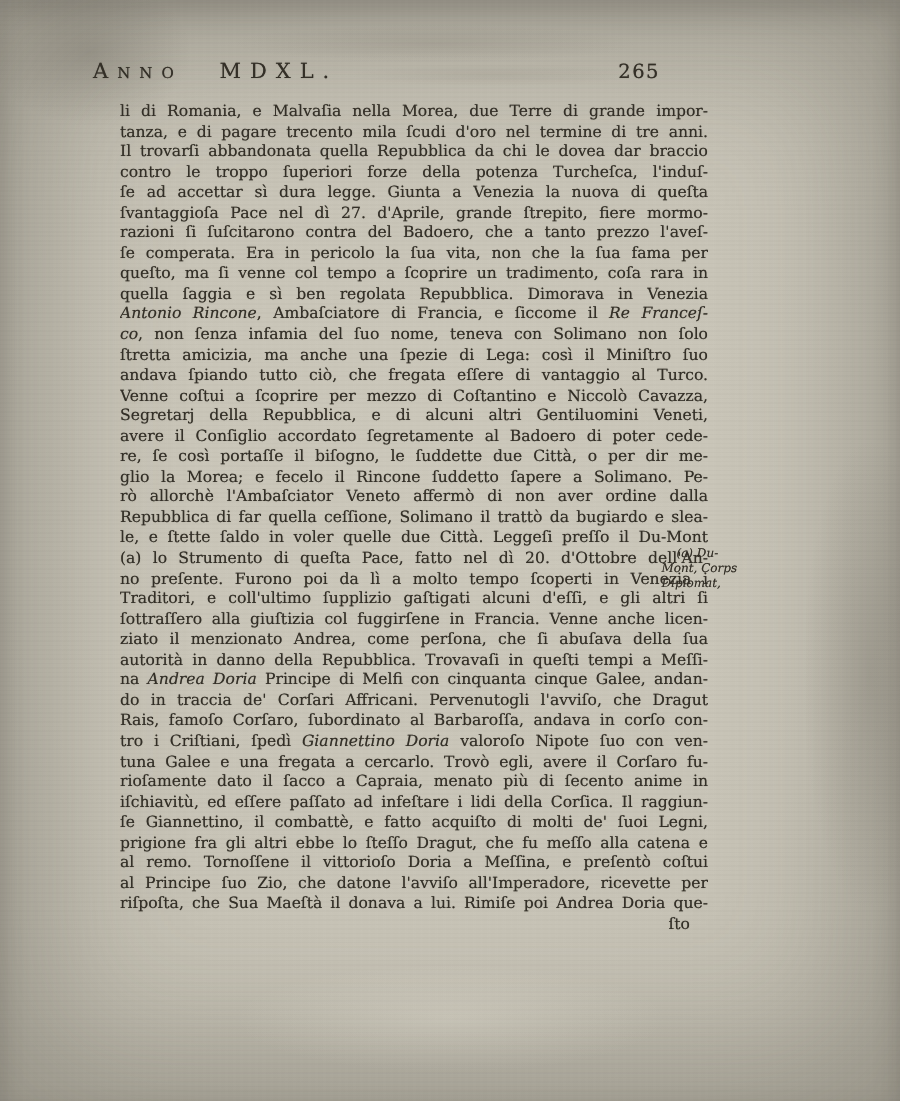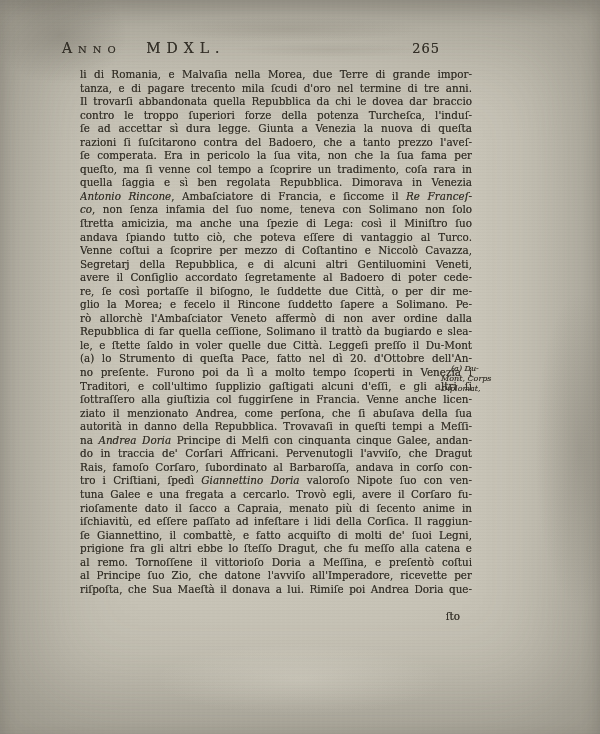--- a/index.html
+++ b/index.html
@@ -107,28 +107,29 @@
     <span class="title">Anno MDXL.</span>
     <span class="pagenum">265</span>
   </div>
 
   <div class="textblock" id="textblock">
       <div class="tline"><span>li di Romania, e Malvaſia nella Morea, due Terre di grande impor-</span></div>
       <div class="tline"><span>tanza, e di pagare trecento mila ſcudi d'oro nel termine di tre anni.</span></div>
       <div class="tline"><span>Il trovarſi abbandonata quella Repubblica da chi le dovea dar braccio</span></div>
       <div class="tline"><span>contro le troppo ſuperiori forze della potenza Turcheſca, l'induſ-</span></div>
       <div class="tline"><span>ſe ad accettar sì dura legge. Giunta a Venezia la nuova di queſta</span></div>
+      <div class="tline"><span>ſvantaggioſa Pace nel dì 27. d'Aprile, grande ſtrepito, fiere mormo-</span></div>
       <div class="tline"><span>razioni ſi ſuſcitarono contra del Badoero, che a tanto prezzo l'aveſ-</span></div>
       <div class="tline"><span>ſe comperata. Era in pericolo la ſua vita, non che la ſua fama per</span></div>
       <div class="tline"><span>queſto, ma ſi venne col tempo a ſcoprire un tradimento, coſa rara in</span></div>
       <div class="tline"><span>quella ſaggia e sì ben regolata Repubblica. Dimorava in Venezia</span></div>
       <div class="tline"><i>Antonio Rincone</i><span>, Ambaſciatore di Francia, e ſiccome il </span><i>Re Franceſ-</i></div>
       <div class="tline"><i>co</i><span>, non ſenza infamia del ſuo nome, teneva con Solimano non ſolo</span></div>
       <div class="tline"><span>ſtretta amicizia, ma anche una ſpezie di Lega: così il Miniſtro ſuo</span></div>
-      <div class="tline"><span>andava ſpiando tutto ciò, che poteva eſſere di vantaggio al Turco.</span></div>
+      <div class="tline"><span>andava ſpiando tutto ciò, che fregata eſſere di vantaggio al Turco.</span></div>
       <div class="tline"><span>Venne coſtui a ſcoprire per mezzo di Coſtantino e Niccolò Cavazza,</span></div>
       <div class="tline"><span>Segretarj della Repubblica, e di alcuni altri Gentiluomini Veneti,</span></div>
       <div class="tline"><span>avere il Conſiglio accordato ſegretamente al Badoero di poter cede-</span></div>
       <div class="tline"><span>re, ſe così portaſſe il biſogno, le ſuddette due Città, o per dir me-</span></div>
       <div class="tline"><span>glio la Morea; e fecelo il Rincone ſuddetto ſapere a Solimano. Pe-</span></div>
       <div class="tline"><span>rò allorchè l'Ambaſciator Veneto affermò di non aver ordine dalla</span></div>
       <div class="tline"><span>Repubblica di far quella ceſſione, Solimano il trattò da bugiardo e slea-</span></div>
       <div class="tline"><span>le, e ſtette ſaldo in voler quelle due Città. Leggeſi preſſo il Du-Mont</span></div>
       <div class="tline"><span>(a) lo Strumento di queſta Pace, fatto nel dì 20. d'Ottobre dell'An-</span></div>
       <div class="tline"><span>no preſente. Furono poi da lì a molto tempo ſcoperti in Venezia i</span></div>

